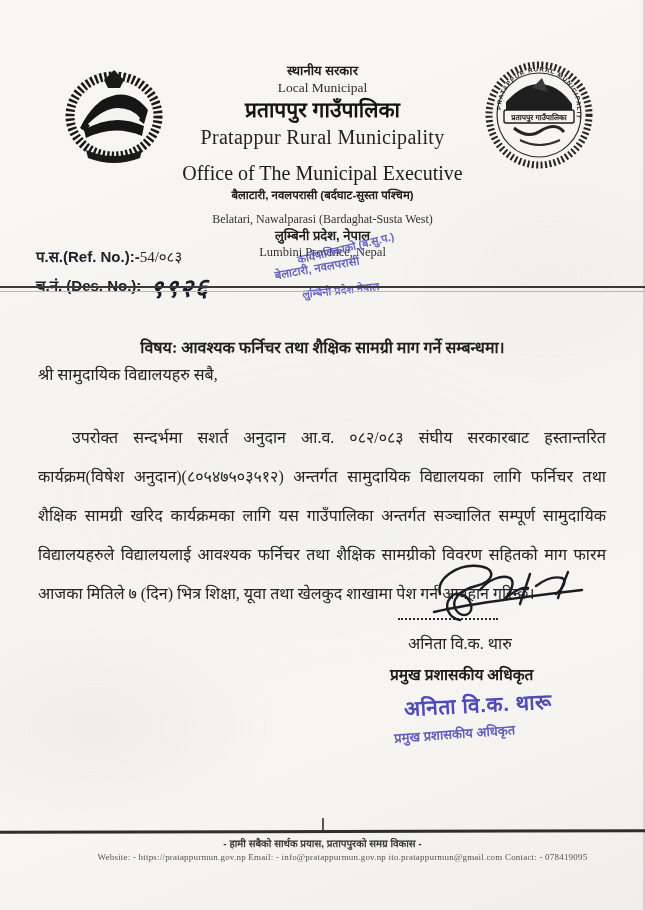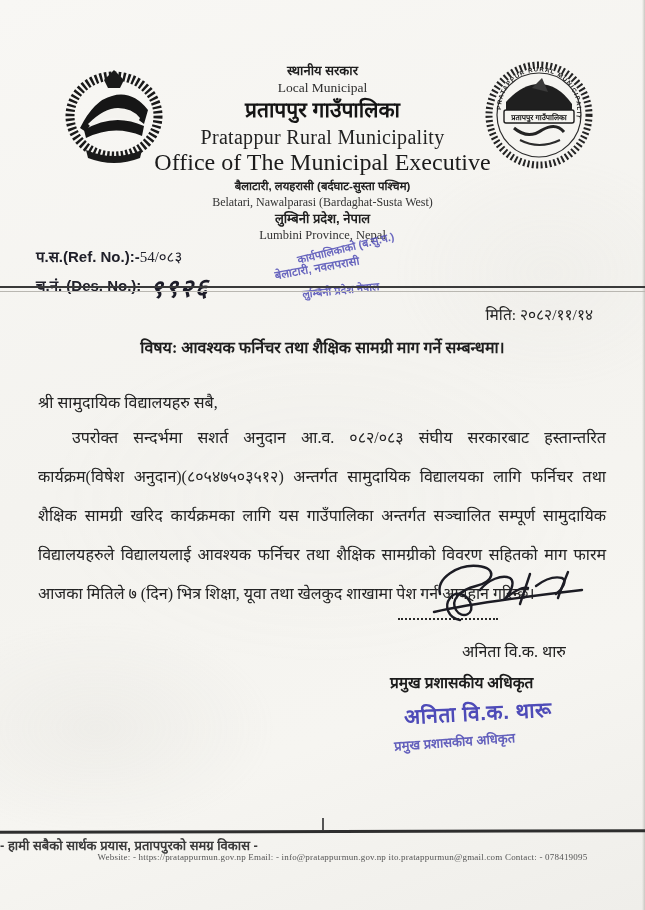--- a/index.html
+++ b/index.html
@@ -26,23 +26,23 @@
   
   .header-center{
     position:absolute;left:0;top:64px;width:645px;text-align:center;line-height:1.15;
   }
   .np{font-family:"Liberation Sans","DejaVu Sans",sans-serif;}
   .h-small-np{font-size:13px;font-weight:700;color:#1d1d1d;}
   .h-small-en{font-size:13.5px;color:#2e2e2e;margin-top:1px;}
   .h-muni-np{font-size:21px;font-weight:800;color:#141414;margin-top:3px;}
   .h-muni-en{font-size:20px;color:#222;margin-top:3px;letter-spacing:.3px;}
   .h-office-np{font-size:29px;font-weight:800;color:#0f0f0f;margin-top:4px;letter-spacing:.5px;}
-  .h-office-en{font-size:24px;color:#1b1b1b;margin-top:0;}
+  .h-office-en{font-size:20px;color:#1b1b1b;margin-top:13px;}
   .h-addr-np{font-size:11.5px;font-weight:700;color:#202020;margin-top:4px;}
-  .h-addr-en{font-size:12px;color:#333;margin-top:3px;}
+  .h-addr-en{font-size:12px;color:#333;margin-top:11px;}
   .h-prov-np{font-size:13px;font-weight:700;color:#202020;margin-top:2px;}
   .h-prov-en{font-size:12.5px;color:#333;margin-top:1px;}
 
   .emblem-left{position:absolute;left:60px;top:66px;width:108px;height:104px;}
   .seal-right{position:absolute;left:484px;top:58px;width:110px;height:112px;}
 
   
   .ref-block{position:absolute;left:36px;top:246px;font-size:15px;color:#20202a;}
   .ref-line{font-family:"Liberation Serif",serif;margin-bottom:4px;}
   .ref-np{font-weight:700;}
@@ -63,47 +63,47 @@
   .stamp-overlay .s2{position:absolute;left:12px;top:48px;font-size:11.5px;font-weight:700;transform:rotate(-10deg);white-space:nowrap;}
   .stamp-overlay .s3{position:absolute;left:40px;top:70px;font-size:11px;font-weight:700;transform:rotate(-6deg);white-space:nowrap;}
 
   
   .divider{position:absolute;left:0;top:286px;width:645px;height:2px;background:#3a3a3a;}
   .divider-echo{position:absolute;left:0;top:291px;width:645px;height:1px;background:#b9b7b1;}
   .date-line{position:absolute;right:52px;top:303px;font-size:15.5px;color:#222;}
 
   
   .subject{position:absolute;left:0;top:336px;width:645px;text-align:center;font-size:16px;font-weight:600;color:#1e1e1e;}
-  .salutation{position:absolute;left:38px;top:391px;font-size:16px;color:#222;}
+  .salutation{position:absolute;left:38px;top:363px;font-size:16px;color:#222;}
   .body-par{
     position:absolute;left:38px;top:418px;width:568px;
     font-size:16px;line-height:39px;text-align:justify;text-indent:34px;color:#242424;
   }
 
   
   .sig-block{position:absolute;left:390px;top:560px;width:230px;text-align:center;}
   .sig-svg{display:block;margin:0 auto;}
   .sig-dots{width:100px;border-bottom:2.5px dotted #2a2a2a;margin:-14px 0 0 8px;}
-  .sig-name{font-size:16px;color:#1f1f1f;margin-top:20px;text-align:center;padding-left:18px;}
+  .sig-name{font-size:16px;color:#1f1f1f;margin-top:12px;text-align:left;padding-left:18px;}
   .sig-title{font-size:15.5px;font-weight:600;color:#1c1c1c;margin-top:9px;text-align:left;}
   .stamp-name{
     font-family:"Liberation Sans","DejaVu Sans",sans-serif;
     font-size:21px;font-weight:800;color:#3c39b2;opacity:.9;
     transform:rotate(-3deg);margin-top:4px;text-align:left;padding-left:14px;letter-spacing:.5px;
   }
   .stamp-title{
     font-family:"Liberation Sans","DejaVu Sans",sans-serif;
     font-size:13px;font-weight:700;color:#4a47b4;opacity:.85;
     transform:rotate(-4deg);margin-top:4px;text-align:left;padding-left:4px;
   }
 
   
   .footer-tick{position:absolute;left:322px;top:818px;width:1.5px;height:12px;background:#555;}
   .footer-line{position:absolute;left:0;top:830px;width:645px;height:2.5px;background:#2e2e2e;transform:rotate(-.15deg);}
-  .footer-motto{position:absolute;left:0;top:836px;width:645px;font-size:13px;font-weight:600;color:#3a3a3a;}
+  .footer-motto{position:absolute;left:0;top:836px;width:645px;text-align:center;font-size:10px;font-weight:600;color:#3a3a3a;}
   .footer-contact{position:absolute;left:0;top:852px;width:645px;text-align:center;font-size:9px;color:#555;letter-spacing:.2px;padding-left:20px;}
 </style>
 </head>
 <body>
 
 <div class="page">
   <div class="noise"></div>
   <div class="edge-shadow"></div>
 
   <svg class="emblem-left" viewBox="0 0 108 104">
@@ -131,21 +131,21 @@
     <path d="M30 70 Q44 82 58 72 Q72 64 80 74" fill="none" stroke="#242424" stroke-width="3"></path>
     <path d="M36 82 Q55 92 76 82" fill="none" stroke="#2c2c2c" stroke-width="2"></path>
   </svg>
 
   <div class="header-center">
     <div class="h-small-np np">स्थानीय सरकार</div>
     <div class="h-small-en">Local Municipal</div>
     <div class="h-muni-np np">प्रतापपुर गाउँपालिका</div>
     <div class="h-muni-en">Pratappur Rural Municipality</div>
     <div class="h-office-en">Office of The Municipal Executive</div>
-    <div class="h-addr-np np">बैलाटारी, लयहरासी (बर्दघाट-सुस्ता पश्चिम)</div>
+    <div class="h-addr-np np">बैलाटारी, नवलपरासी (बर्दघाट-सुस्ता पश्चिम)</div>
     <div class="h-addr-en">Belatari, Nawalparasi (Bardaghat-Susta West)</div>
     <div class="h-prov-np np">लुम्बिनी प्रदेश, नेपाल</div>
     <div class="h-prov-en">Lumbini Province, Nepal</div>
   </div>
 
   <div class="stamp-overlay">
     <div class="s1">कार्यपालिकाको (ब.सु.प.)</div>
     <div class="s2">बेलाटारी, नवलपरासी</div>
     <div class="s3">लुम्बिनी प्रदेश नेपाल</div>
   </div>
@@ -156,24 +156,20 @@
     </div>
     <div class="ref-line">
       <span class="ref-np np">च.नं. (Des. No.):-</span>
       <span class="handwritten">९९२६</span>
     </div>
   </div>
 
   <div class="divider"></div>
   <div class="divider-echo"></div>
 
-  <div class="date-line">
-    <span>मिति:</span>
-    <span>२०८२/११/१४</span>
-  </div>
 
   <div class="subject">विषय: आवश्यक फर्निचर तथा शैक्षिक सामग्री माग गर्ने सम्बन्धमा।</div>
 
   <div class="salutation">श्री सामुदायिक विद्यालयहरु सबै,</div>
 
   <div class="body-par">उपरोक्त सन्दर्भमा सशर्त अनुदान आ.व. ०८२/०८३ संघीय सरकारबाट हस्तान्तरित कार्यक्रम(विषेश अनुदान)(८०५४७५०३५१२) अन्तर्गत सामुदायिक विद्यालयका लागि फर्निचर तथा शैक्षिक सामग्री खरिद कार्यक्रमका लागि यस गाउँपालिका अन्तर्गत सञ्चालित सम्पूर्ण सामुदायिक विद्यालयहरुले विद्यालयलाई आवश्यक फर्निचर तथा शैक्षिक सामग्रीको विवरण सहितको माग फारम आजका मितिले ७ (दिन) भित्र शिक्षा, यूवा तथा खेलकुद शाखामा पेश गर्न आवहान गरिन्छ।</div>
 
   <div class="sig-block">
     <svg class="sig-svg" width="190" height="72" viewBox="0 0 190 72">
       <g fill="none" stroke="#1c1c24" stroke-width="2.4" stroke-linecap="round">

